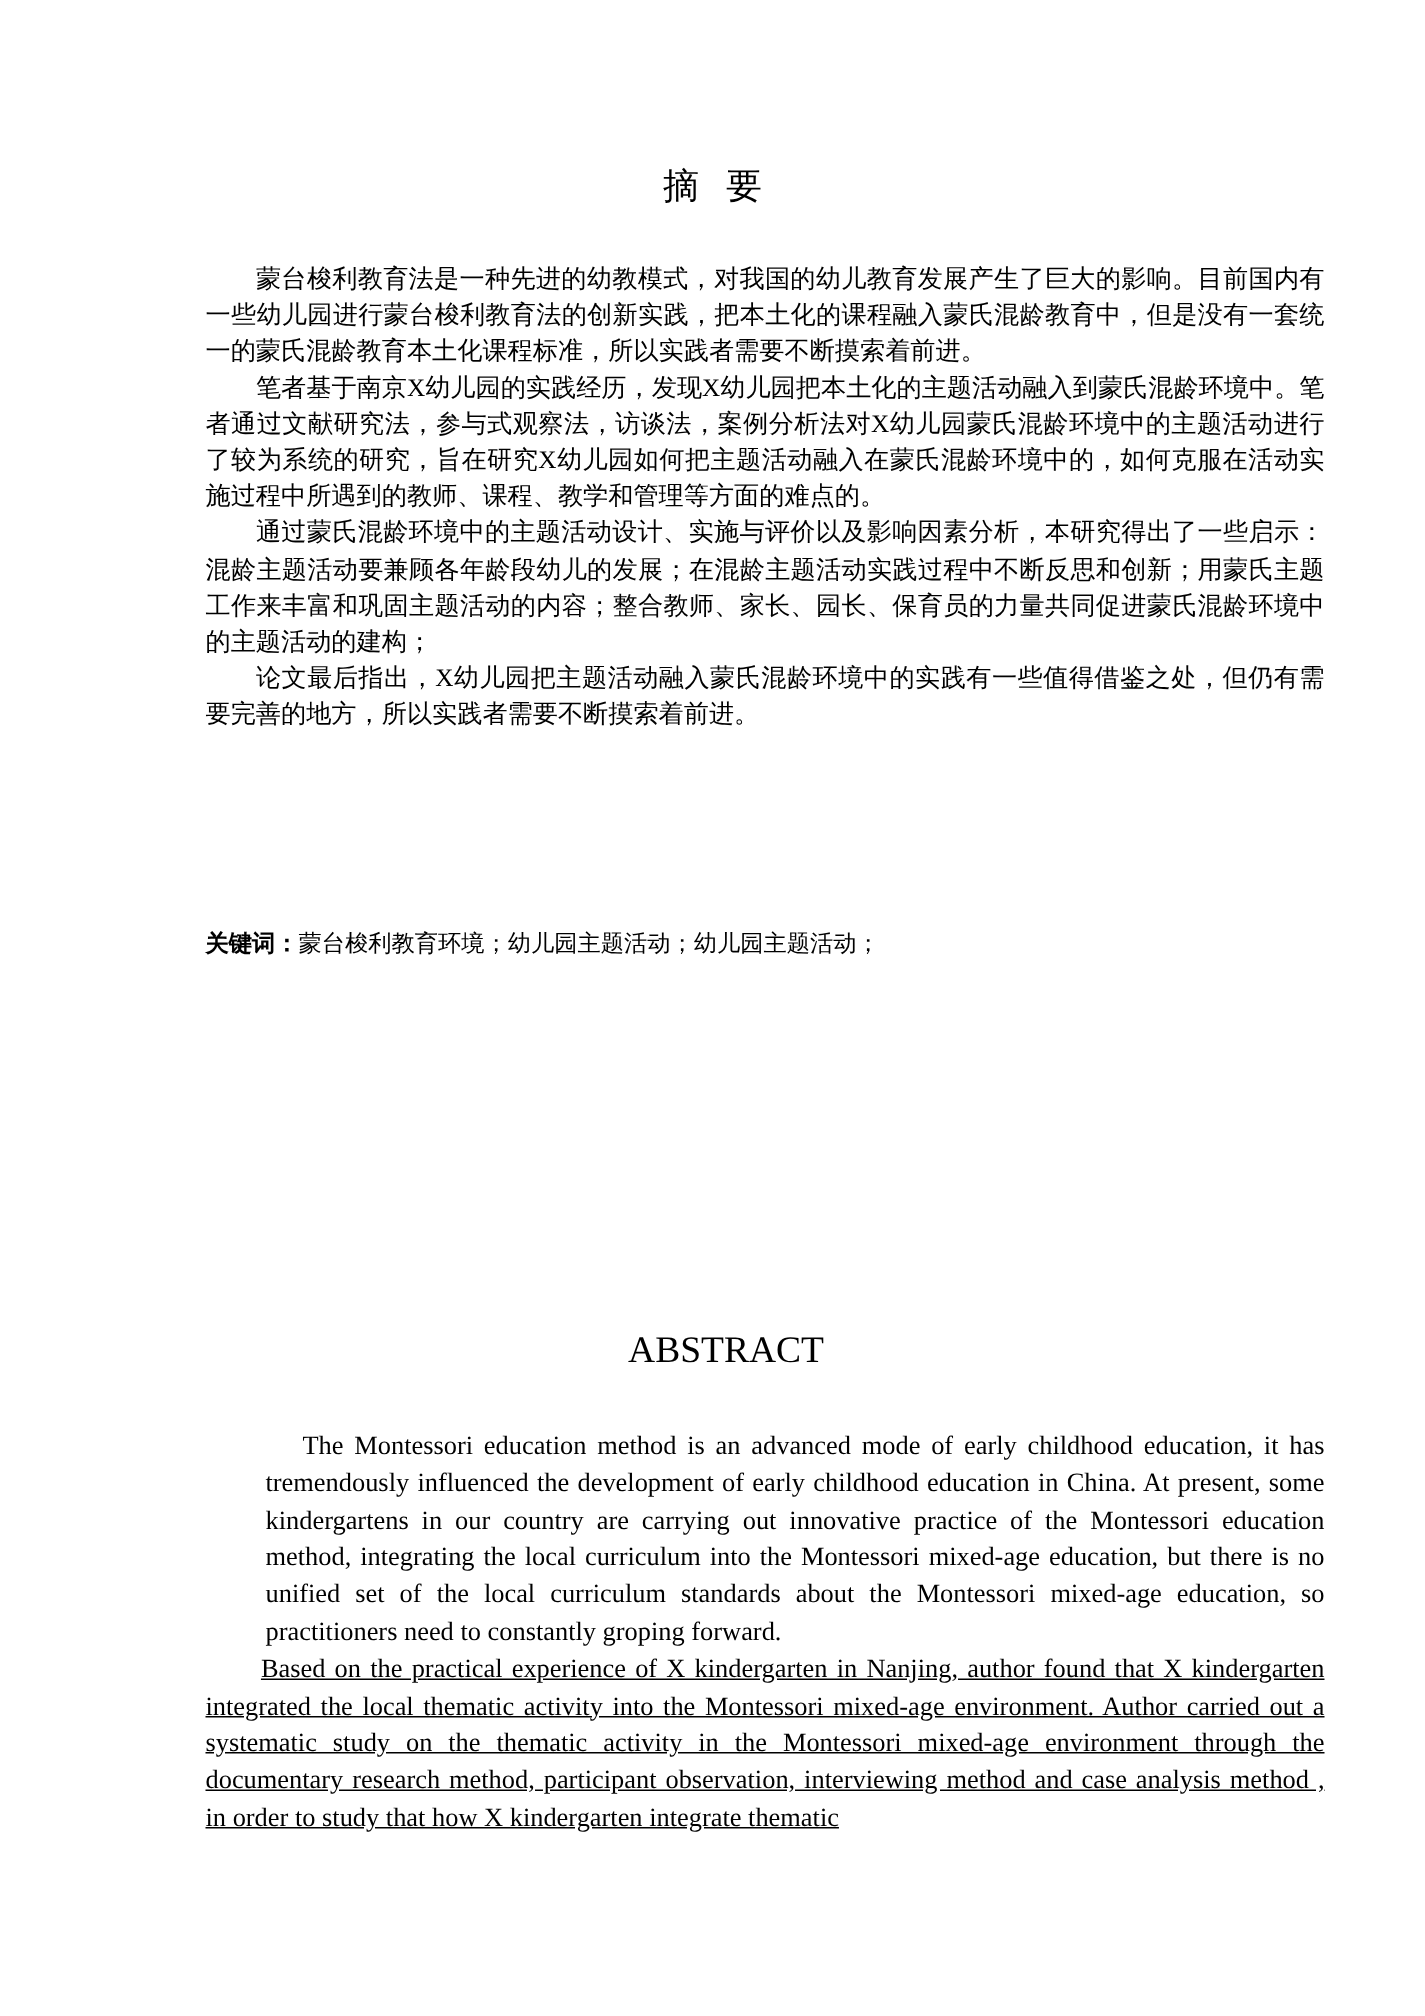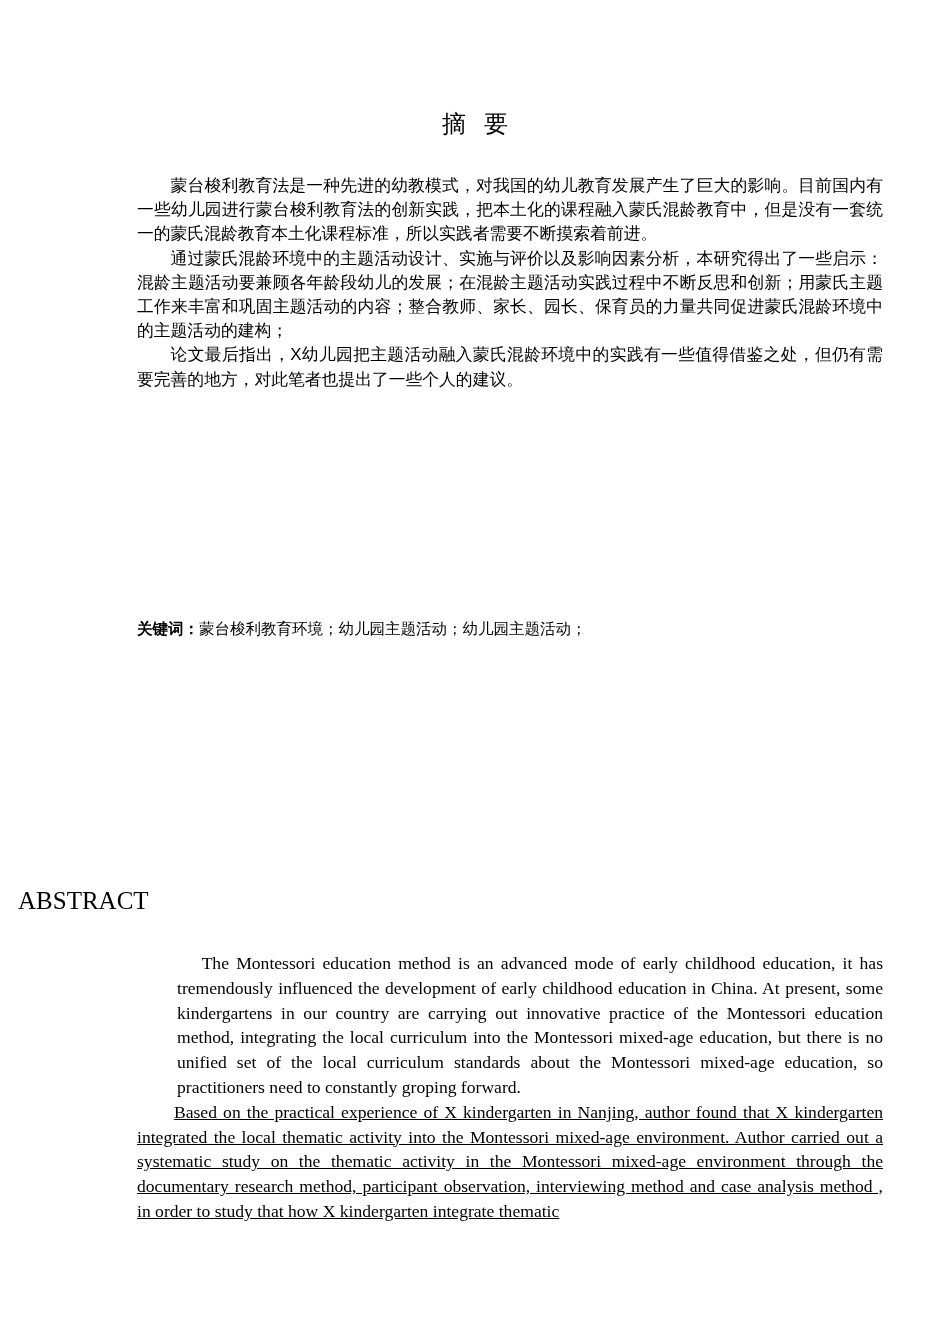--- a/index.html
+++ b/index.html
@@ -33,21 +33,21 @@
       letter-spacing: 18px;
       padding-left: 18px;
       box-sizing: border-box;
       line-height: 32px;
     }
     .zh-body {
       position: absolute;
       left: 137px;
       width: 746px;
       top: 174px;
-      font-family: Liberation Sans, sans-serif;
+      font-family: Liberation Serif, serif;
       font-size: 16.8px;
       line-height: 24.2px;
       text-align: justify;
     }
     .zh-body p {
       margin: 0;
       text-indent: 2em;
     }
     .keywords {
       position: absolute;
@@ -62,20 +62,21 @@
     .keywords .kw-label {
       font-weight: bold;
     }
     .en-title {
       position: absolute;
       left: 0;
       width: 950px;
       top: 884px;
       padding-left: 18px;
       box-sizing: border-box;
+      text-align: center;
       font-family: "Liberation Serif", serif;
       font-size: 25px;
       line-height: 34px;
     }
     .en-body {
       position: absolute;
       left: 137px;
       width: 746px;
       top: 951px;
       font-family: "Liberation Serif", serif;
@@ -97,22 +98,23 @@
   </style>
 </head>
 <body>
 
 <div class="page">
 
   <div class="zh-title">摘要</div>
 
   <div class="zh-body">
     <p>蒙台梭利教育法是一种先进的幼教模式，对我国的幼儿教育发展产生了巨大的影响。目前国内有一些幼儿园进行蒙台梭利教育法的创新实践，把本土化的课程融入蒙氏混龄教育中，但是没有一套统一的蒙氏混龄教育本土化课程标准，所以实践者需要不断摸索着前进。</p>
+    <p>笔者基于南京X幼儿园的实践经历，发现X幼儿园把本土化的主题活动融入到蒙氏混龄环境中。笔者通过文献研究法，参与式观察法，访谈法，案例分析法对X幼儿园蒙氏混龄环境中的主题活动进行了较为系统的研究，旨在研究X幼儿园如何把主题活动融入在蒙氏混龄环境中的，如何克服在活动实施过程中所遇到的教师、课程、教学和管理等方面的难点的。</p>
     <p>通过蒙氏混龄环境中的主题活动设计、实施与评价以及影响因素分析，本研究得出了一些启示：混龄主题活动要兼顾各年龄段幼儿的发展；在混龄主题活动实践过程中不断反思和创新；用蒙氏主题工作来丰富和巩固主题活动的内容；整合教师、家长、园长、保育员的力量共同促进蒙氏混龄环境中的主题活动的建构；</p>
-    <p>论文最后指出，X幼儿园把主题活动融入蒙氏混龄环境中的实践有一些值得借鉴之处，但仍有需要完善的地方，对此笔者也提出了一些个人的建议。</p>
+    <p>论文最后指出，X幼儿园把主题活动融入蒙氏混龄环境中的实践有一些值得借鉴之处，但仍有需要完善的地方，所以实践者需要不断摸索着前进。</p>
   </div>
 
   <div class="keywords">
     <span class="kw-label">关键词：</span><span>蒙台梭利教育环境；幼儿园主题活动；幼儿园主题活动；</span>
   </div>
 
   <div class="en-title">ABSTRACT</div>
 
   <div class="en-body">
     <p class="first">The Montessori education method is an advanced mode of early childhood education, it has tremendously influenced the development of early childhood education in China. At present, some kindergartens in our country are carrying out innovative practice of the Montessori education method, integrating the local curriculum into the Montessori mixed-age education, but there is no unified set of the local curriculum standards about the Montessori mixed-age education, so practitioners need to constantly groping forward.</p>

